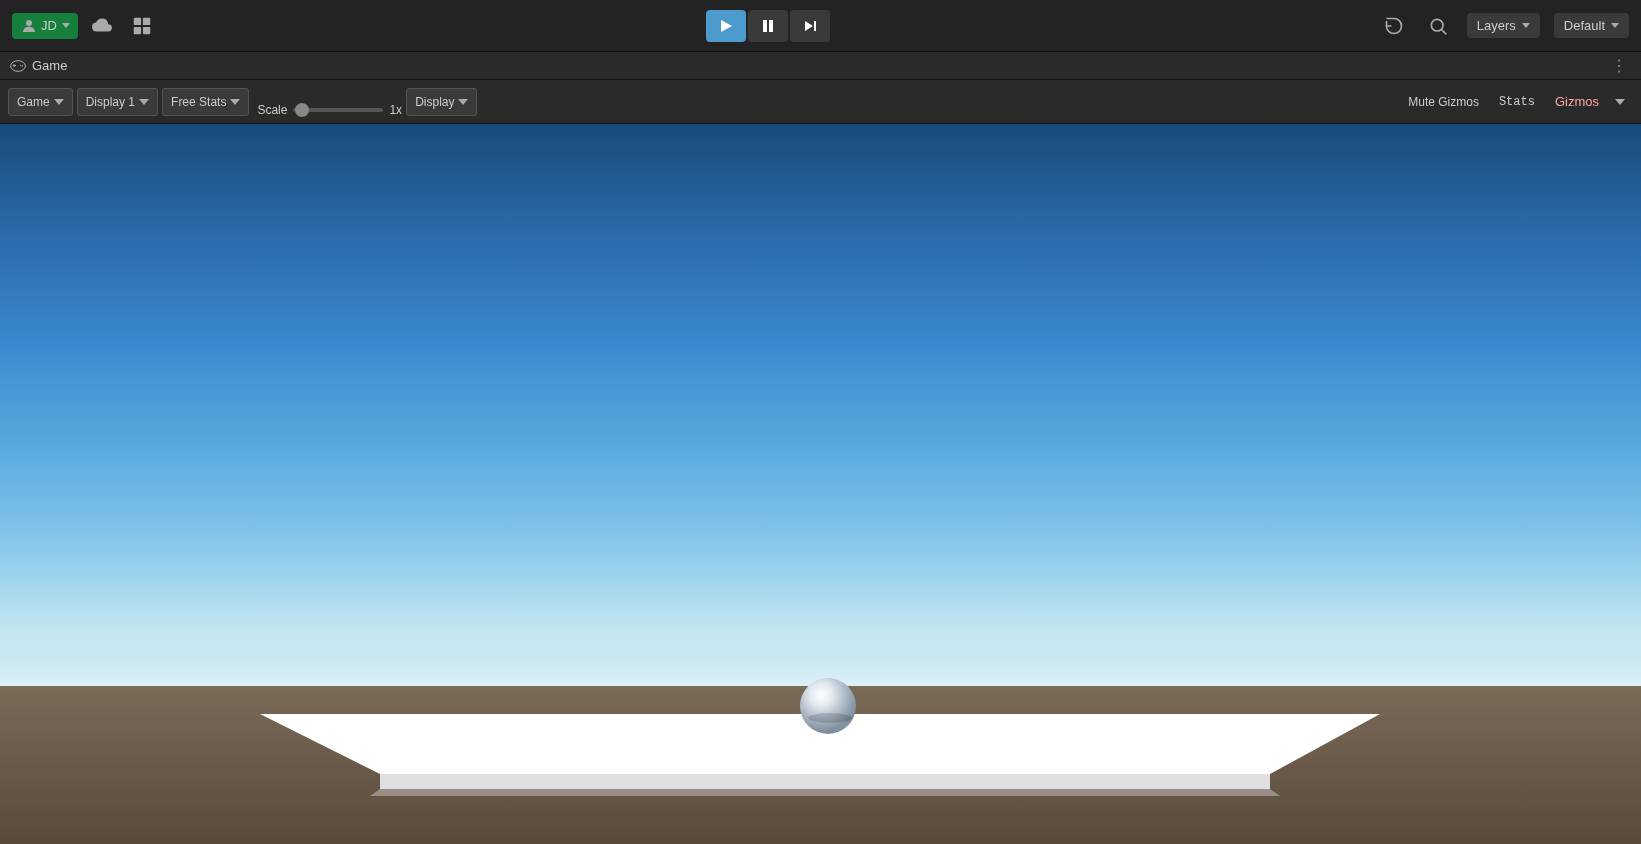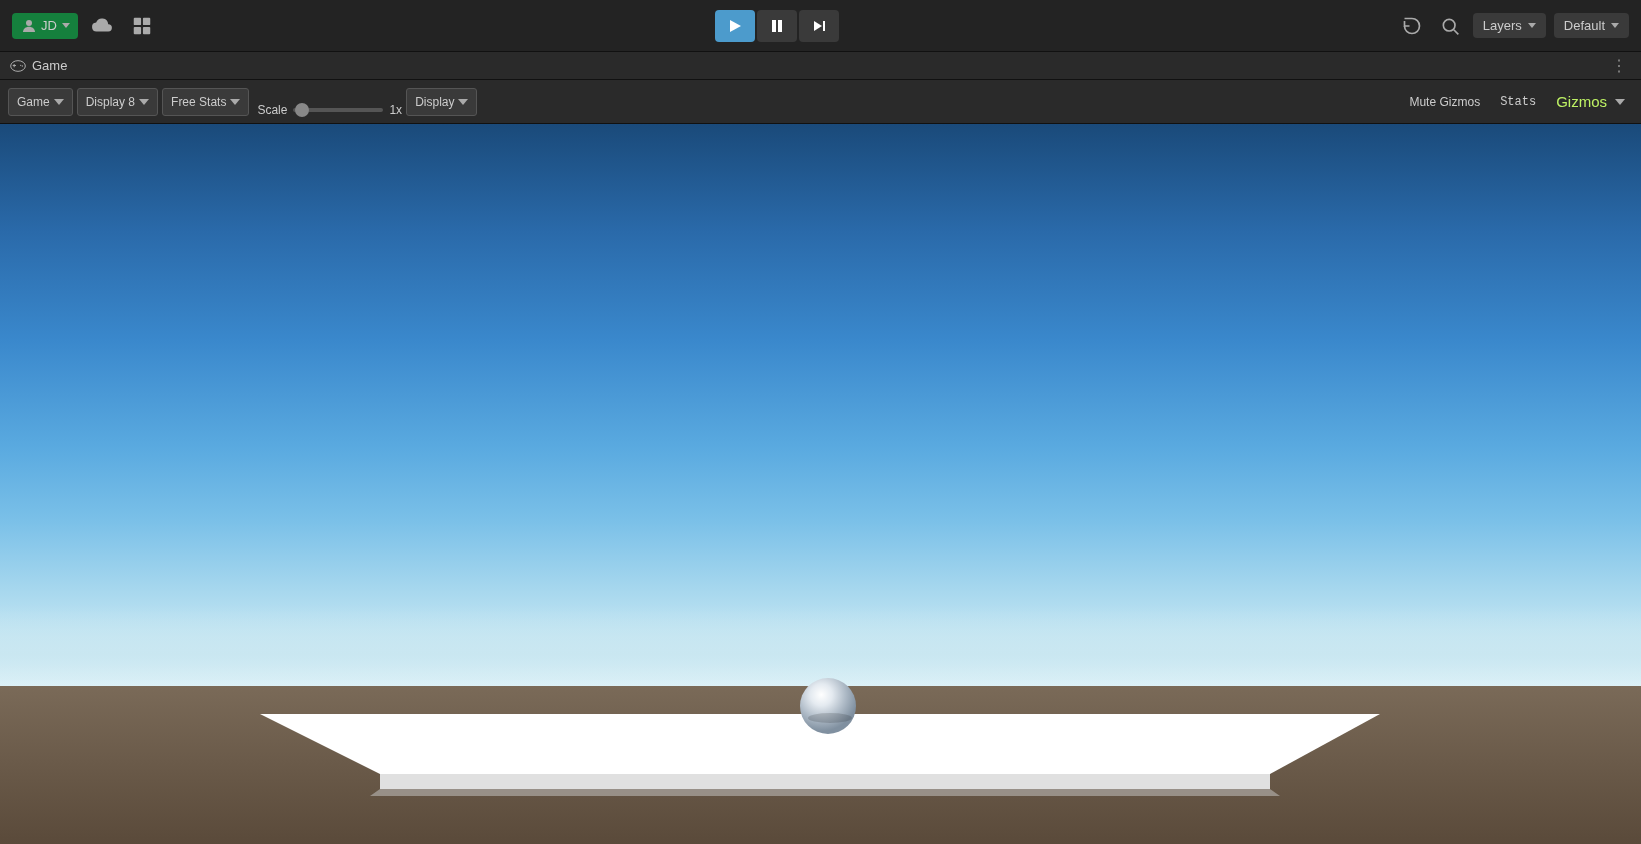--- a/index.html
+++ b/index.html
@@ -73,21 +73,21 @@
       background: #4c9bcc;
     }
     .play-btn.inactive {
       background: #3a3a3a;
     }
     .play-btn svg { width: 16px; height: 16px; }
 
     .right-controls {
       display: flex;
       align-items: center;
-      gap: 8px;
+      gap: 14px;
       margin-left: auto;
     }
 
     .layers-dropdown {
       display: flex;
       align-items: center;
       gap: 4px;
       background: #3a3a3a;
       border: none;
       border-radius: 4px;
@@ -208,25 +208,25 @@
       font-size: 12px;
       cursor: pointer;
       padding: 4px 8px;
       border-radius: 3px;
       font-family: Liberation Mono, monospace;
     }
 
     .gizmos-btn {
       display: flex;
       align-items: center;
-      gap: 8px;
+      gap: 16px;
       background: none;
       border: none;
-      color: #bef264;
-      font-size: 15px;
+      color: #fca5a5;
+      font-size: 13px;
       cursor: pointer;
       padding: 4px 8px;
       border-radius: 3px;
     }
 
     
     .game-viewport {
       position: relative;
       width: 1641px;
       height: calc(844px - 52px - 28px - 44px);
@@ -386,21 +386,21 @@
 
 <div class="game-toolbar">
   <button class="toolbar-dropdown">
     <span>Game</span>
     <svg viewBox="0 0 10 6" fill="#aaa" width="10" height="6">
       <polygon points="0,0 10,0 5,6"></polygon>
     </svg>
   </button>
 
   <button class="toolbar-dropdown">
-    <span>Display 8</span>
+    <span>Display 1</span>
     <svg viewBox="0 0 10 6" fill="#aaa" width="10" height="6">
       <polygon points="0,0 10,0 5,6"></polygon>
     </svg>
   </button>
 
   <button class="toolbar-dropdown">
     <span>Free Stats</span>
     <svg viewBox="0 0 10 6" fill="#aaa" width="10" height="6">
       <polygon points="0,0 10,0 5,6"></polygon>
     </svg>

